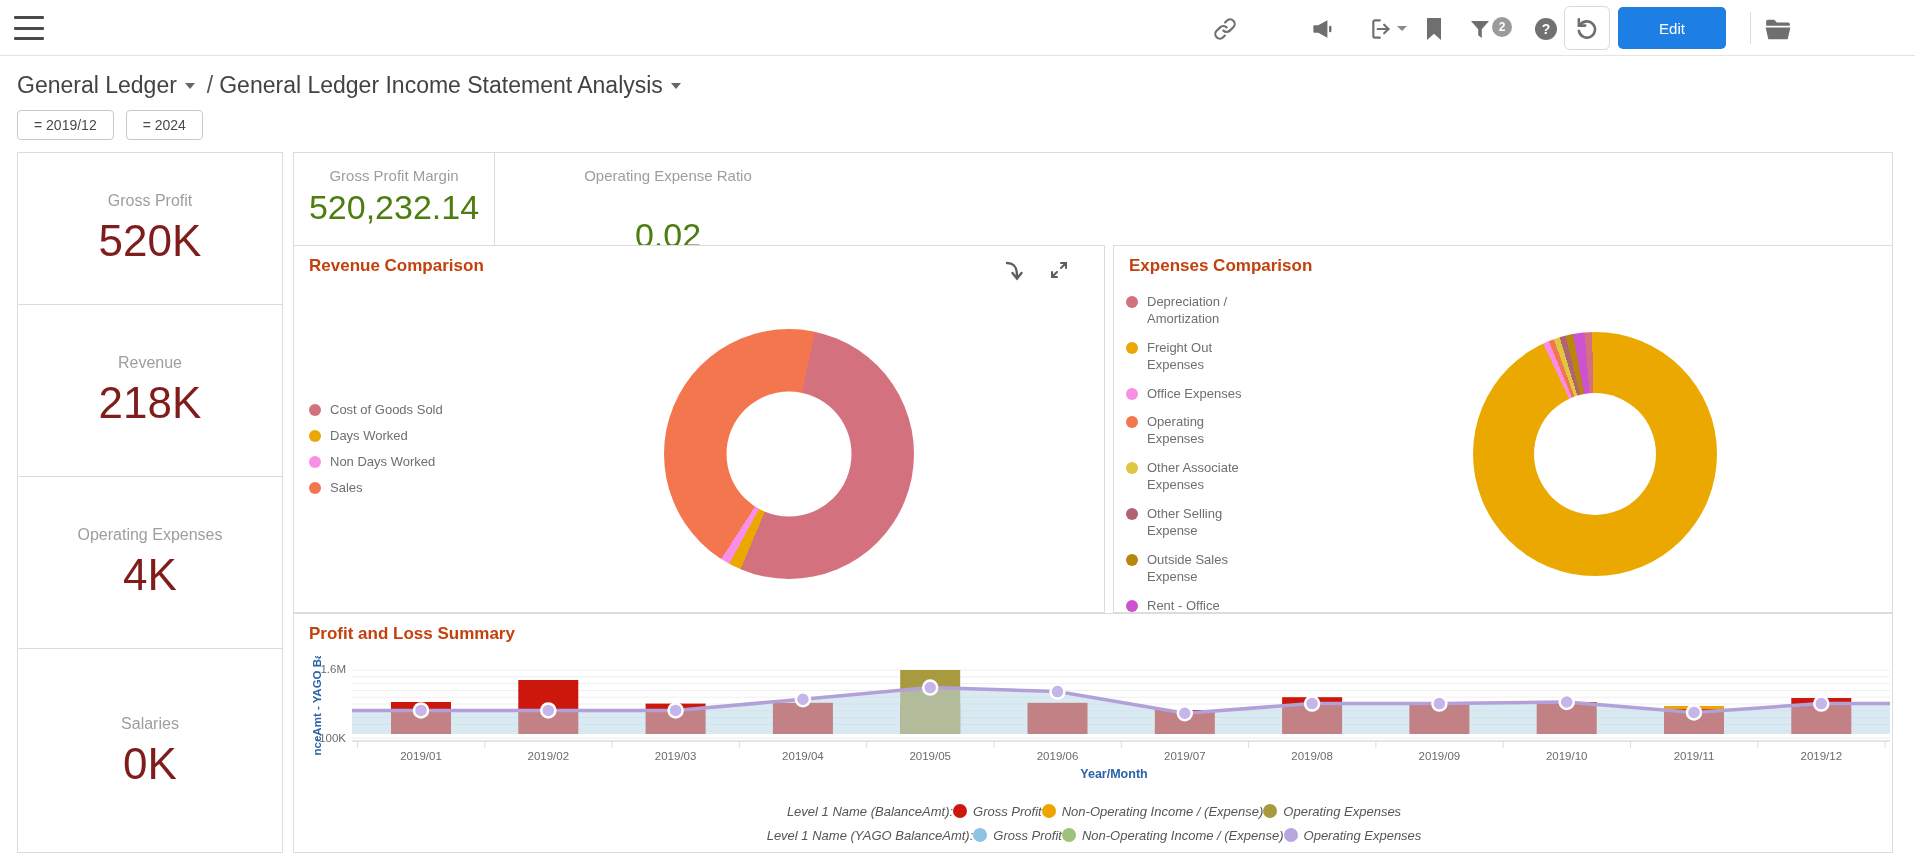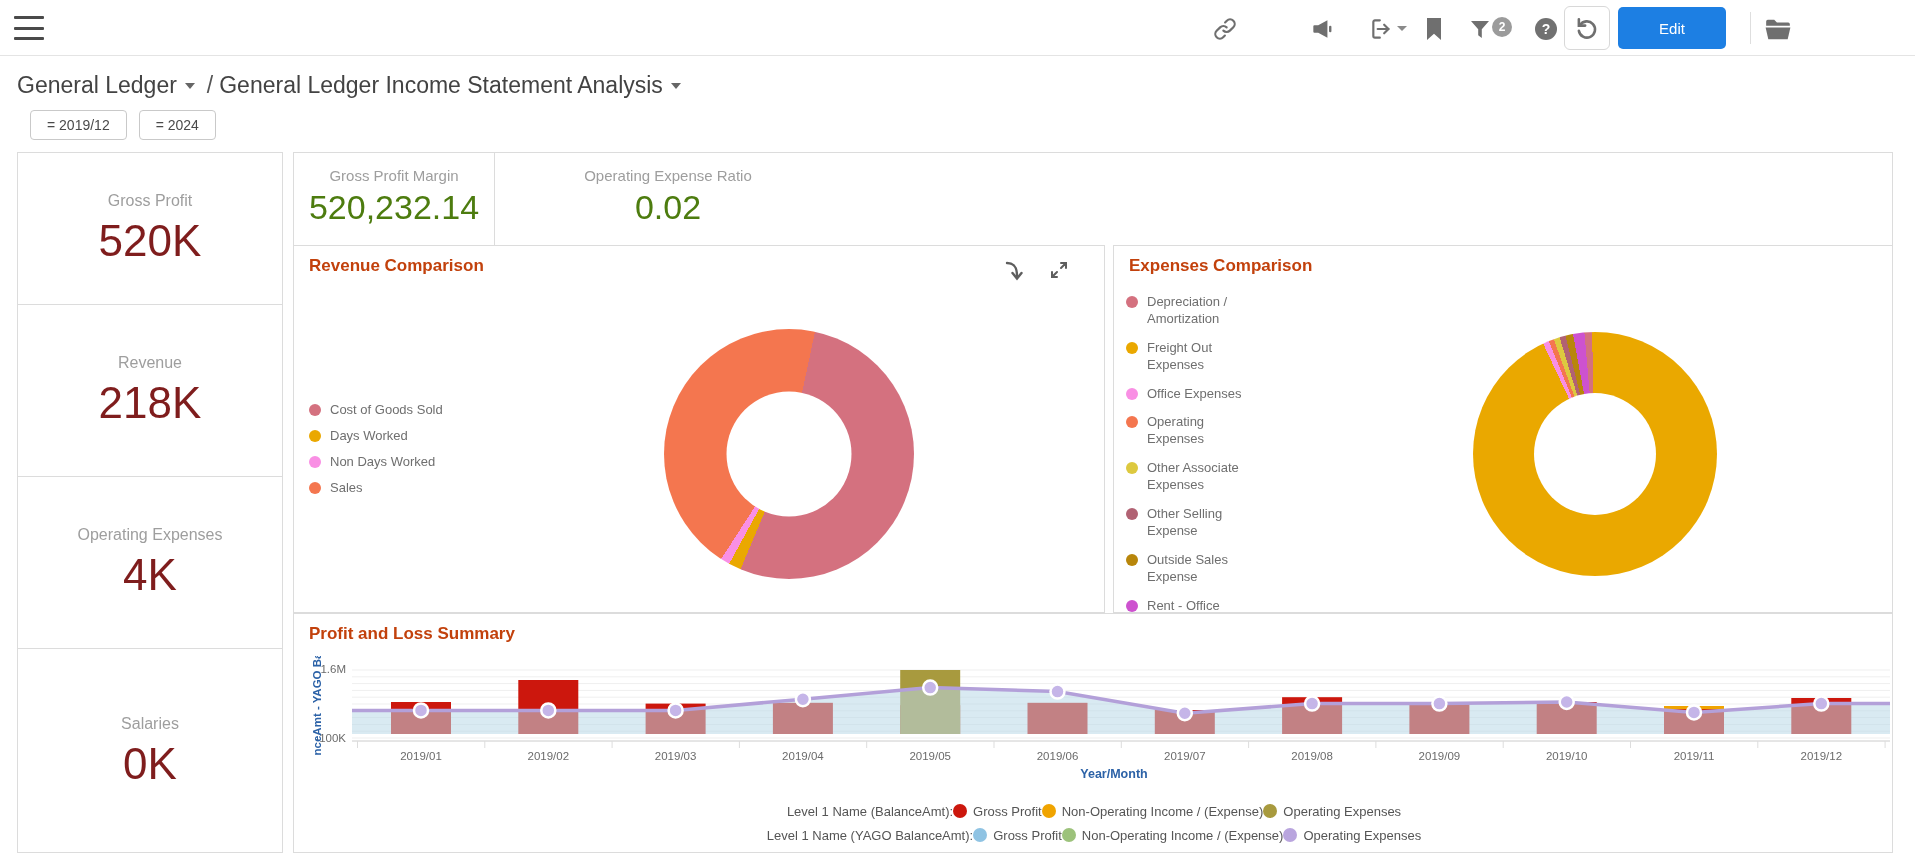--- a/index.html
+++ b/index.html
@@ -27,21 +27,21 @@
               font-family:"Liberation Sans", sans-serif; }
   .tb-divider { position:absolute; left:1750px; top:12px; width:1px; height:32px; background:#dedede; }
 
   
   .breadcrumb { position:absolute; left:17px; top:72px; font-size:23px; color:#434343; }
   .breadcrumb .crumb { cursor:pointer; }
   .caret { display:inline-block; width:0; height:0; border-left:5px solid transparent;
            border-right:5px solid transparent; border-top:6px solid #666; margin:0 6px 2px 8px;
            vertical-align:middle; }
   .crumb-sep { color:#555; margin:0 6px; }
-  .chips { position:absolute; left:30px; top:110px; display:flex; gap:12px; }
+  .chips { position:absolute; left:17px; top:110px; display:flex; gap:12px; }
   .chip { height:30px; padding:0 16px; border:1px solid #c9c9c9; border-radius:4px; background:#fff;
           font-size:14px; color:#4a4a4a; display:flex; align-items:center; cursor:pointer; }
 
   
   .left-col { position:absolute; left:17px; top:152px; width:266px; height:701px;
               border:1px solid #dcdcdc; background:#fff; }
   .left-row { display:flex; flex-direction:column; align-items:center; justify-content:center; }
   .left-row + .left-row { border-top:1px solid #dcdcdc; }
   .left-label { font-size:16px; color:#9e9e9e; }
   .left-value { font-size:44px; color:#7f1d1d; margin-top:6px; }
@@ -75,21 +75,21 @@
   .donut::after { content:""; position:absolute; left:50%; top:50%; width:50%; height:50%;
                   transform:translate(-50%,-50%); background:#fff; border-radius:50%; }
   .donut-rev { left:370px; top:83px; width:250px; height:250px; }
   .donut-exp { left:359px; top:86px; width:244px; height:244px; }
 
   .panel-icons { position:absolute; right:35px; top:14px; display:flex; gap:24px; }
   .panel-icons span { cursor:pointer; }
 
   
   .pl-legends { position:absolute; left:0; top:185px; width:1600px; }
-  .pl-legend-row { display:flex; justify-content:center; align-items:center; height:24px; }
+  .pl-legend-row { display:flex; justify-content:center; align-items:center; height:24px;font-style:italic; }
   .pl-legend-row .row-label { font-size:13px; color:#555; }
   .pl-legend-row .item { display:flex; align-items:center; gap:6px; cursor:pointer; }
   .pl-legend-row .dot { width:14px; height:14px; border-radius:50%; }
   .pl-legend-row .name { font-size:13px; color:#555; }
 </style>
 </head>
 <body>
 
 <header class="toolbar">
   <div class="hamburger">
@@ -186,21 +186,21 @@
       <div class="left-label">Salaries</div>
       <div class="left-value">0K</div>
     </div>
   </aside>
 
 <section class="kpi-row" id="kpi-row">
     <div class="kpi-cell" style="width: 200px;">
       <div class="kpi-label">Gross Profit Margin</div>
       <div class="kpi-value">520,232.14</div>
     </div>
-    <div class="kpi-cell" style="width: 347px;">
+    <div class="kpi-cell" style="width: 347px; gap: 28px;">
       <div class="kpi-label">Operating Expense Ratio</div>
       <div class="kpi-value">0.02</div>
     </div>
   </section>
 
 <section class="panel rev-panel">
   <h2 class="panel-title">Revenue Comparison</h2>
   <div class="panel-icons">
     <span>
       <svg width="22" height="22" viewBox="0 0 22 22" fill="none" stroke="#5e5e5e" stroke-width="2.4" stroke-linecap="round">

